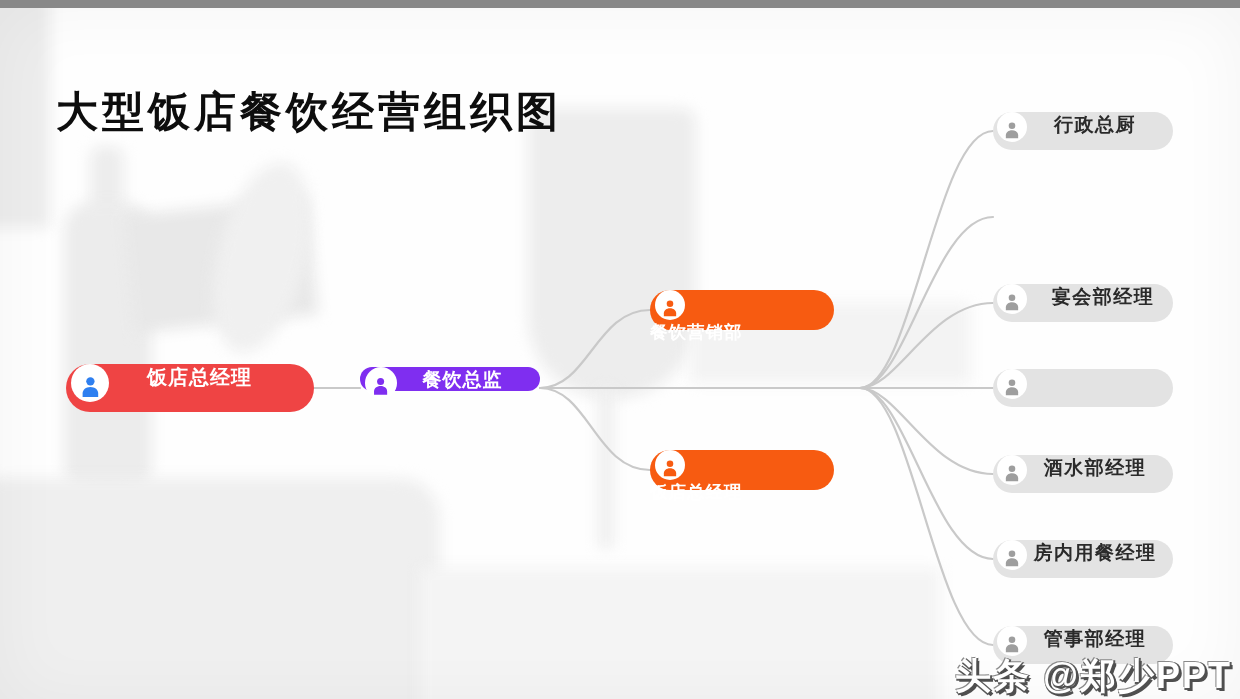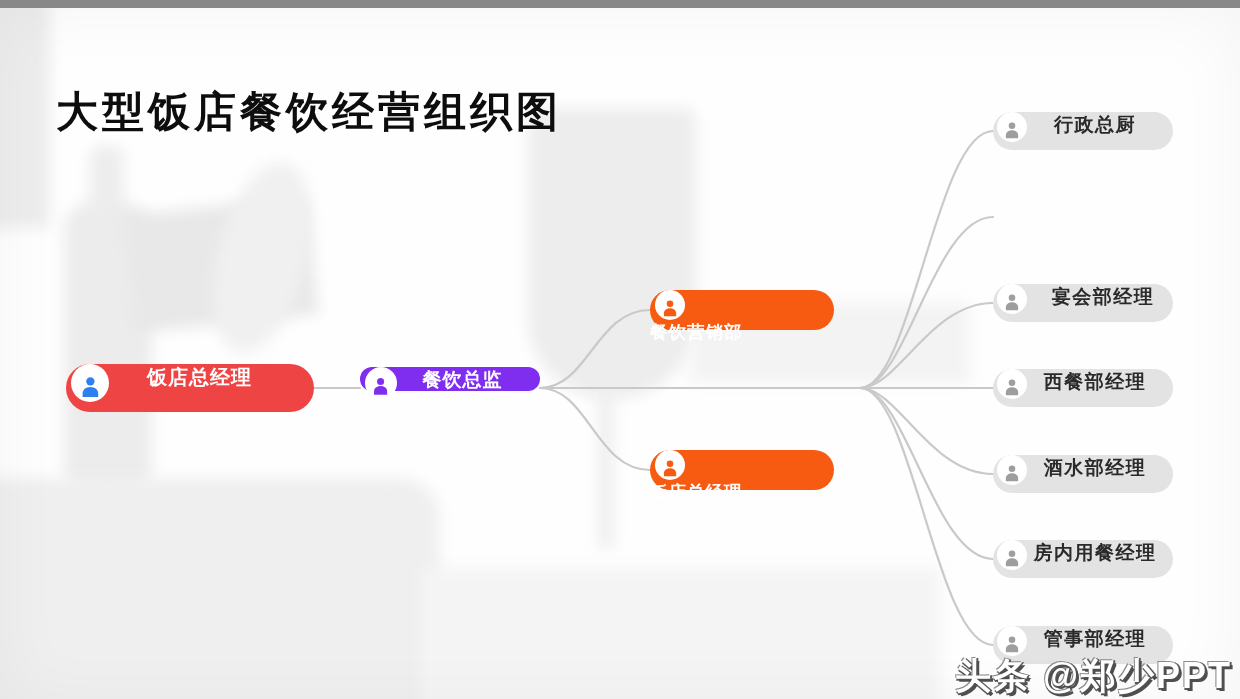--- a/index.html
+++ b/index.html
@@ -160,21 +160,20 @@
     <span class="label">宴会部经理</span>
   </div>
 
   <div class="pill pill-dept" style="top:361px;">
     <span class="icon">
       <svg viewBox="0 0 24 24" fill="currentColor" aria-hidden="true">
         <circle cx="12" cy="7.4" r="4.4"></circle>
         <path d="M12 13.3c-4.8 0-8.2 2.9-8.2 6.8V24h16.4v-3.9c0-3.9-3.4-6.8-8.2-6.8z"></path>
       </svg>
     </span>
-    <span class="label">西餐部经理</span>
   </div>
 
   <div class="pill pill-dept" style="top:447px;">
     <span class="icon">
       <svg viewBox="0 0 24 24" fill="currentColor" aria-hidden="true">
         <circle cx="12" cy="7.4" r="4.4"></circle>
         <path d="M12 13.3c-4.8 0-8.2 2.9-8.2 6.8V24h16.4v-3.9c0-3.9-3.4-6.8-8.2-6.8z"></path>
       </svg>
     </span>
     <span class="label">酒水部经理</span>

